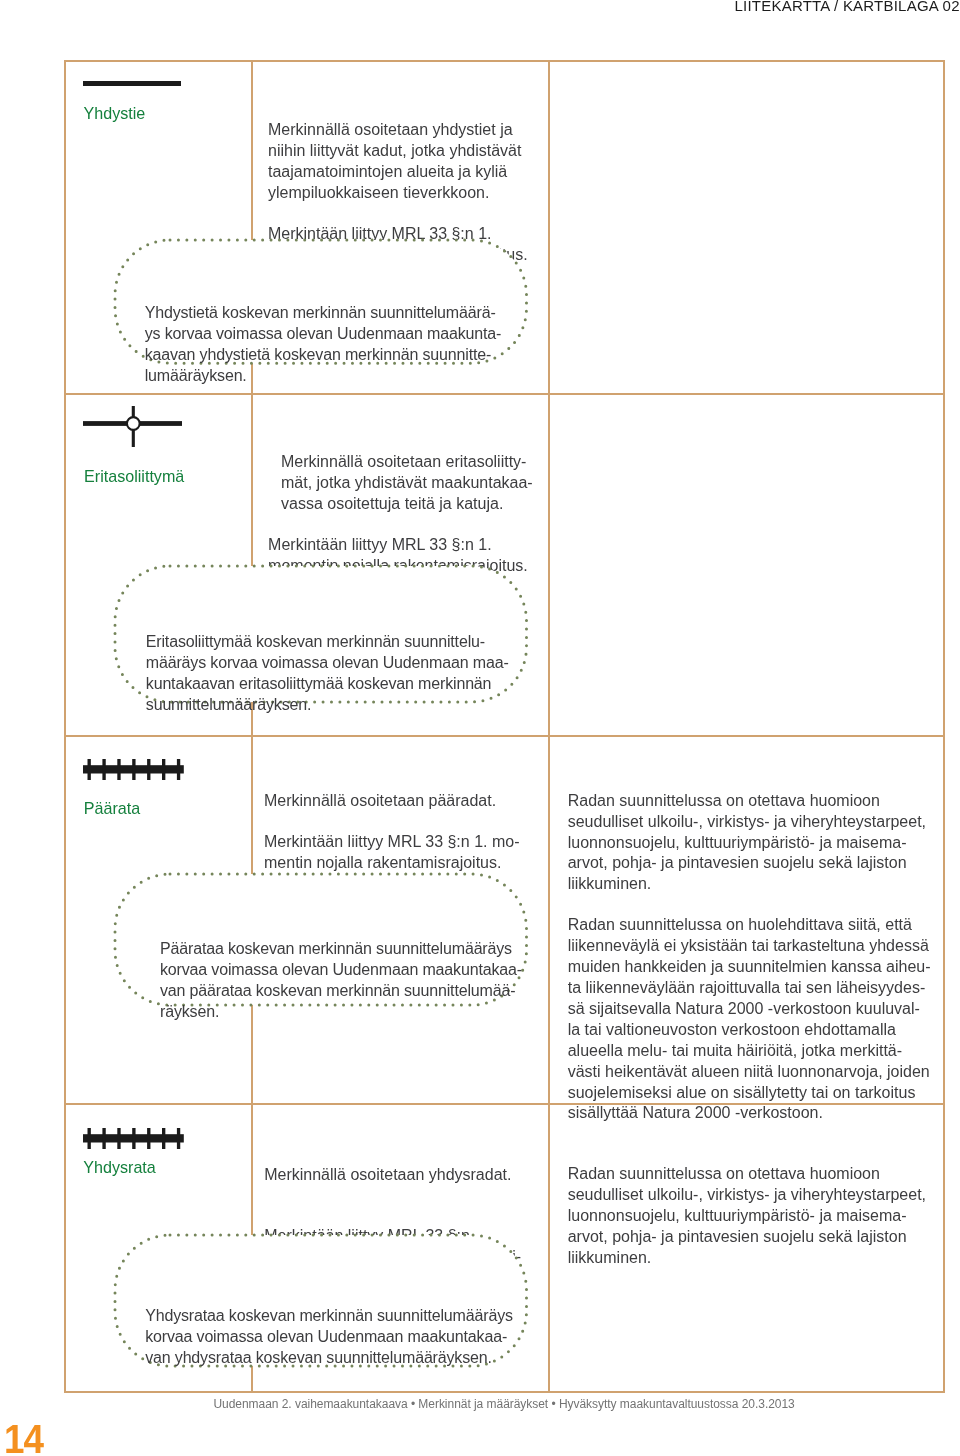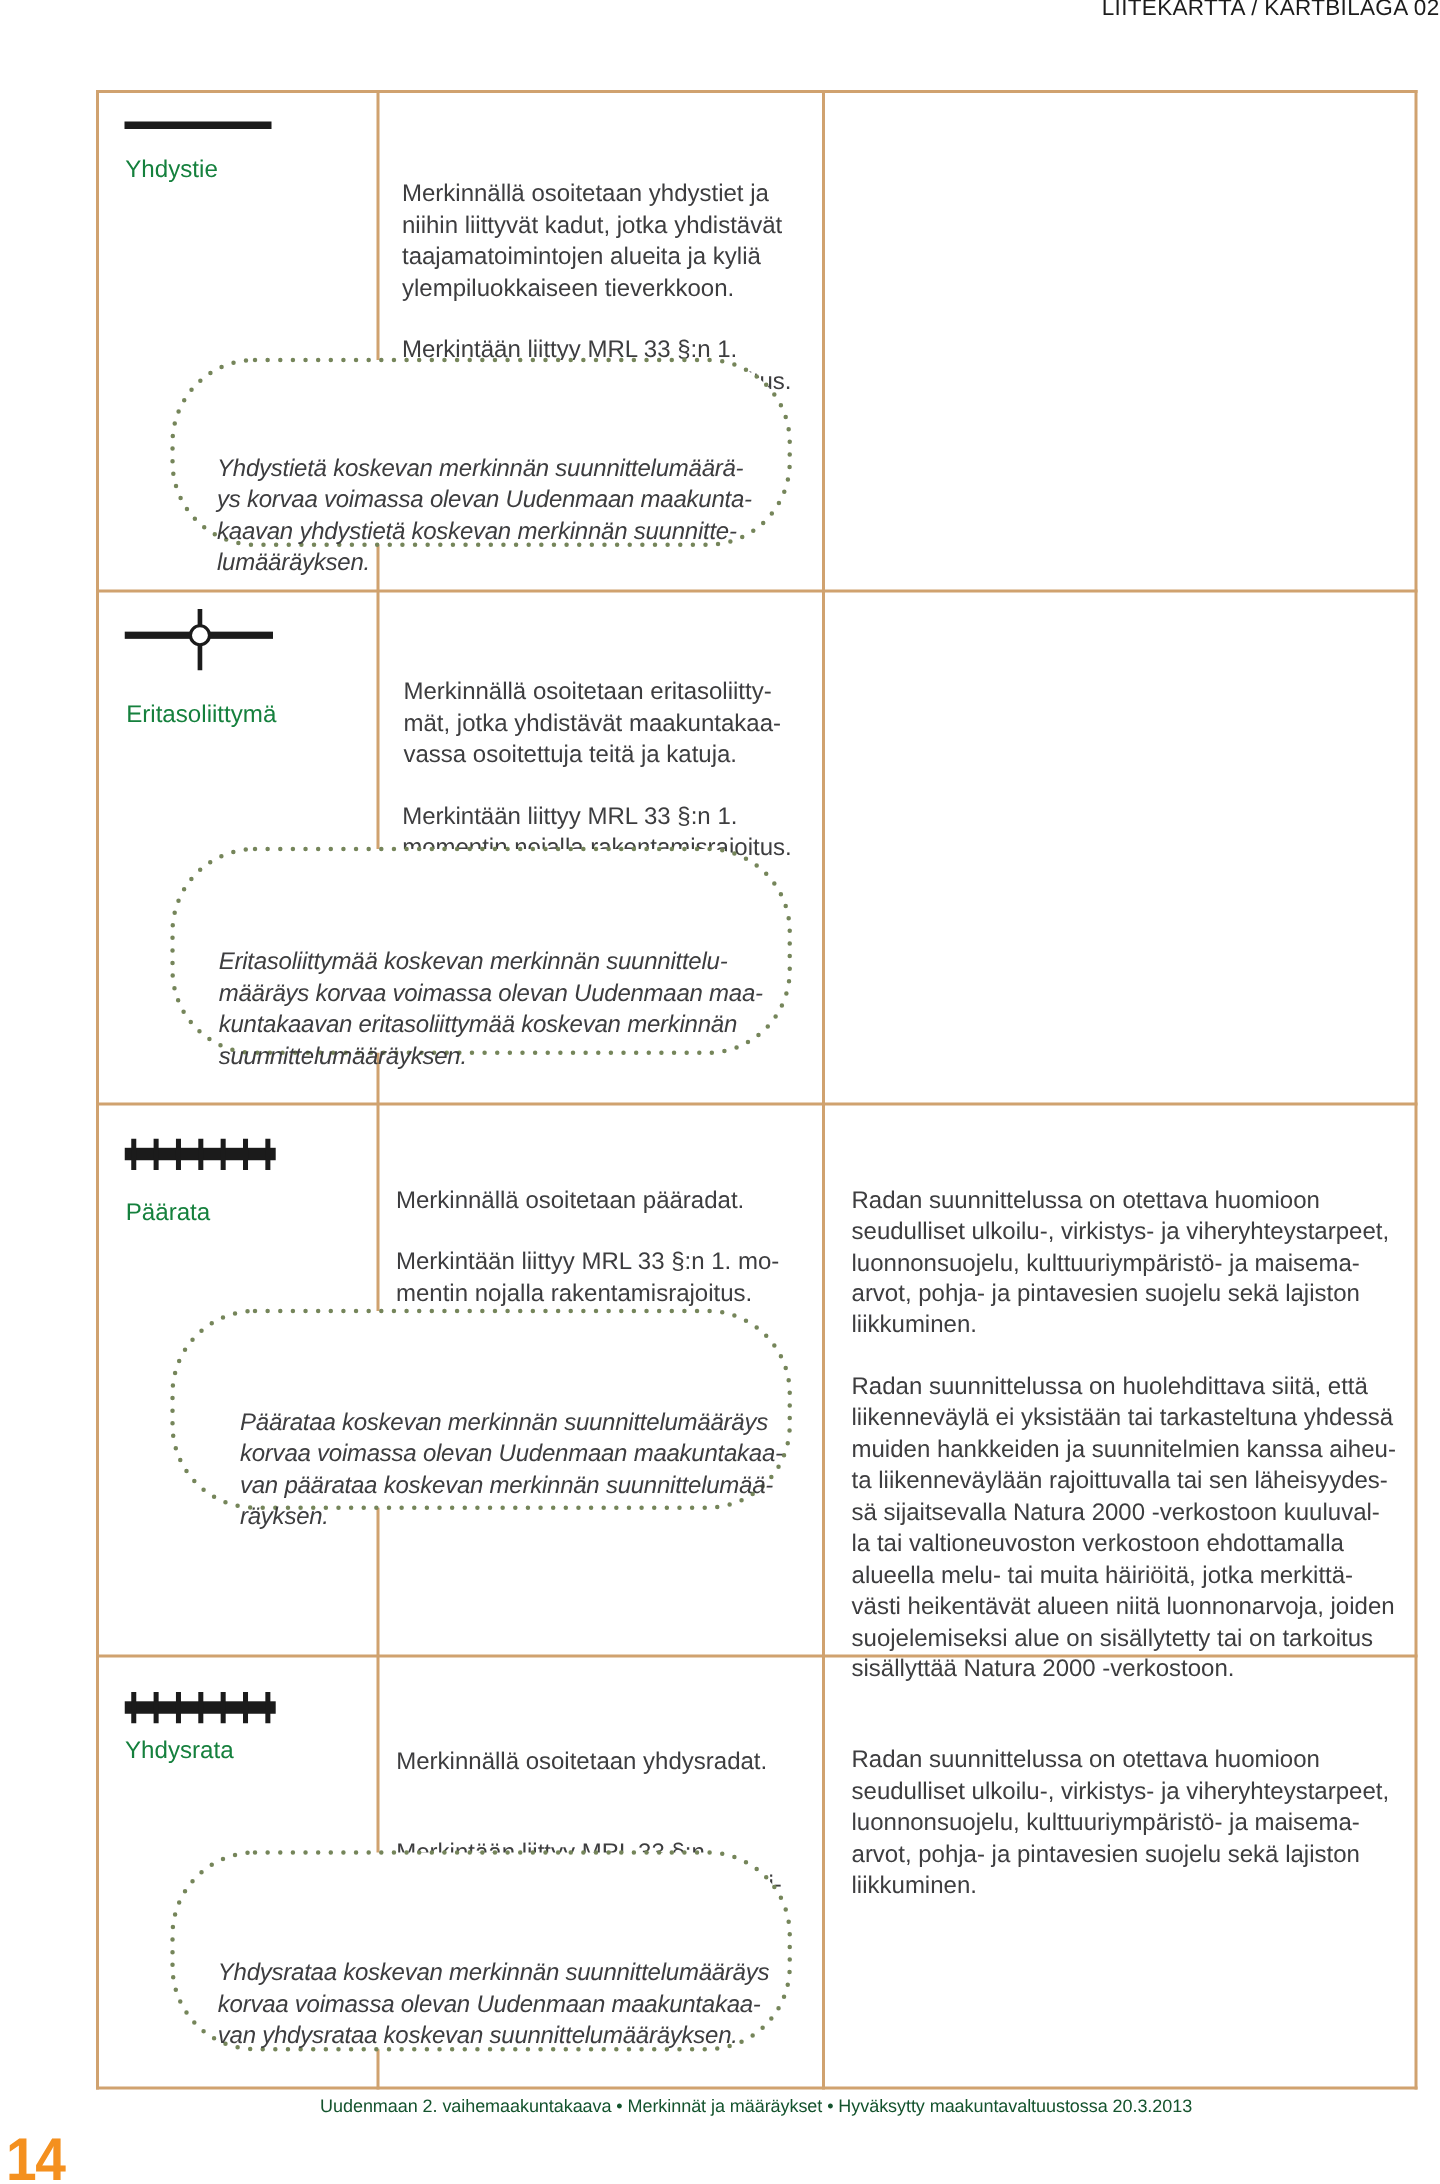--- a/index.html
+++ b/index.html
@@ -18,40 +18,40 @@
        border:0;background:
        linear-gradient(#d0a26f,#d0a26f) 0 0/100% 2px no-repeat,
        linear-gradient(#d0a26f,#d0a26f) 0 100%/100% 2px no-repeat,
        linear-gradient(#d0a26f,#d0a26f) 0 0/2px 100% no-repeat,
        linear-gradient(#d0a26f,#d0a26f) 100% 0/2px 100% no-repeat;box-sizing:border-box;}
   .vline{position:absolute;top:0;bottom:0;width:2px;background:#d0a26f;}
   .hline{position:absolute;left:0;right:0;height:2px;background:#d0a26f;}
   .sym-label{position:absolute;font-size:16.1px;color:#15803d;white-space:nowrap;line-height:1;}
   p{margin:0;}
   .body-text{position:absolute;font-size:16px;line-height:20.9px;color:#3d3d3f;white-space:nowrap;margin-top:42px;}
-  .note-text{letter-spacing:-0.16px;font-style:italic;}
+  .note-text{letter-spacing:-0.16px;}
 
   
   .greenbox{position:absolute;overflow:visible;}
   .greenbox rect{fill:#ffffff;stroke:#75855a;stroke-width:3.0;
                  stroke-linecap:round;stroke-dasharray:0 8.42;}
 
   
   .sym-road{position:absolute;width:98.1px;height:4.8px;background:#1b1b1b;}
   .sym-interchange{position:absolute;}
   .sym-interchange .h{fill:#1b1b1b;}
   .sym-interchange .ring{fill:#ffffff;stroke:#1b1b1b;stroke-width:2.1;}
   .sym-rail{position:absolute;}
   .sym-rail rect{fill:#1b1b1b;}
 
   
   .pgnum{position:absolute;left:4.4px;top:1419.5px;font-size:40.2px;font-weight:700;
          color:#f4901f;letter-spacing:-1.1px;line-height:1;
          transform:scaleX(0.915);transform-origin:left top;}
-  .foot{position:absolute;left:213.4px;top:1398px;font-size:12px;color:#14532d;line-height:1;
+  .foot{position:absolute;left:213.4px;top:1398px;font-size:12px;color:#737373;line-height:1;
         white-space:nowrap;letter-spacing:-0.04px;}
   </style>
 </head>
 <body>
 
 <div class="page">
   <div class="hdr">LIITEKARTTA / KARTBILAGA 02</div>
 
   <div class="tbl">
     <div class="vline" style="left:187.0px"></div>
@@ -69,21 +69,21 @@
       <rect x="0" y="0" width="411.5" height="123.2" rx="55" ry="55"></rect>
     </svg>
   <p class="body-text note-text" style="left:144.7px;top:261.05px">Yhdystietä koskevan merkinnän suunnittelumäärä-<br>ys korvaa voimassa olevan Uudenmaan maakunta-<br>kaavan yhdystietä koskevan merkinnän suunnitte-<br>lumääräyksen.</p>
 
   <svg class="sym-interchange" style="left:82.9px;top:406.2px" width="99" height="41" viewBox="0 0 99 41">
       <rect class="h" x="48.75" y="0" width="3.1" height="41"></rect>
       <rect class="h" x="0" y="15.1" width="99" height="4.8"></rect>
       <circle class="ring" cx="50.3" cy="17.5" r="6.35"></circle>
     </svg>
   <div class="sym-label" style="left:84.1px;top:467.5px">Eritasoliittymä</div>
-  <p class="body-text" style="left:269px;top:410.05px">Merkinnällä osoitetaan eritasoliitty-<br>mät, jotka yhdistävät maakuntakaa-<br>vassa osoitettuja teitä ja katuja.</p>
+  <p class="body-text" style="left:281px;top:410.05px">Merkinnällä osoitetaan eritasoliitty-<br>mät, jotka yhdistävät maakuntakaa-<br>vassa osoitettuja teitä ja katuja.</p>
   <p class="body-text" style="left:268.1px;top:493.35px">Merkintään liittyy MRL 33 §:n 1.<br>momentin nojalla rakentamisrajoitus.</p>
   <svg class="greenbox" style="left:109.1px;top:559.5px" width="423.5" height="147.9" viewBox="-6 -6 423.5 147.9">
       <rect x="0" y="0" width="411.5" height="135.9" rx="55" ry="55"></rect>
     </svg>
   <p class="body-text note-text" style="left:145.8px;top:590.35px">Eritasoliittymää koskevan merkinnän suunnittelu-<br>määräys korvaa voimassa olevan Uudenmaan maa-<br>kuntakaavan eritasoliittymää koskevan merkinnän<br>suunnittelumääräyksen.</p>
 
   <svg class="sym-rail" style="left:83.3px;top:759.1px" width="101" height="21" viewBox="0 0 101 21">
       <rect x="0" y="6.2" width="100.8" height="8.3"></rect>
       <rect x="4.50" y="0" width="3.35" height="21"></rect>
       <rect x="19.40" y="0" width="3.35" height="21"></rect>

